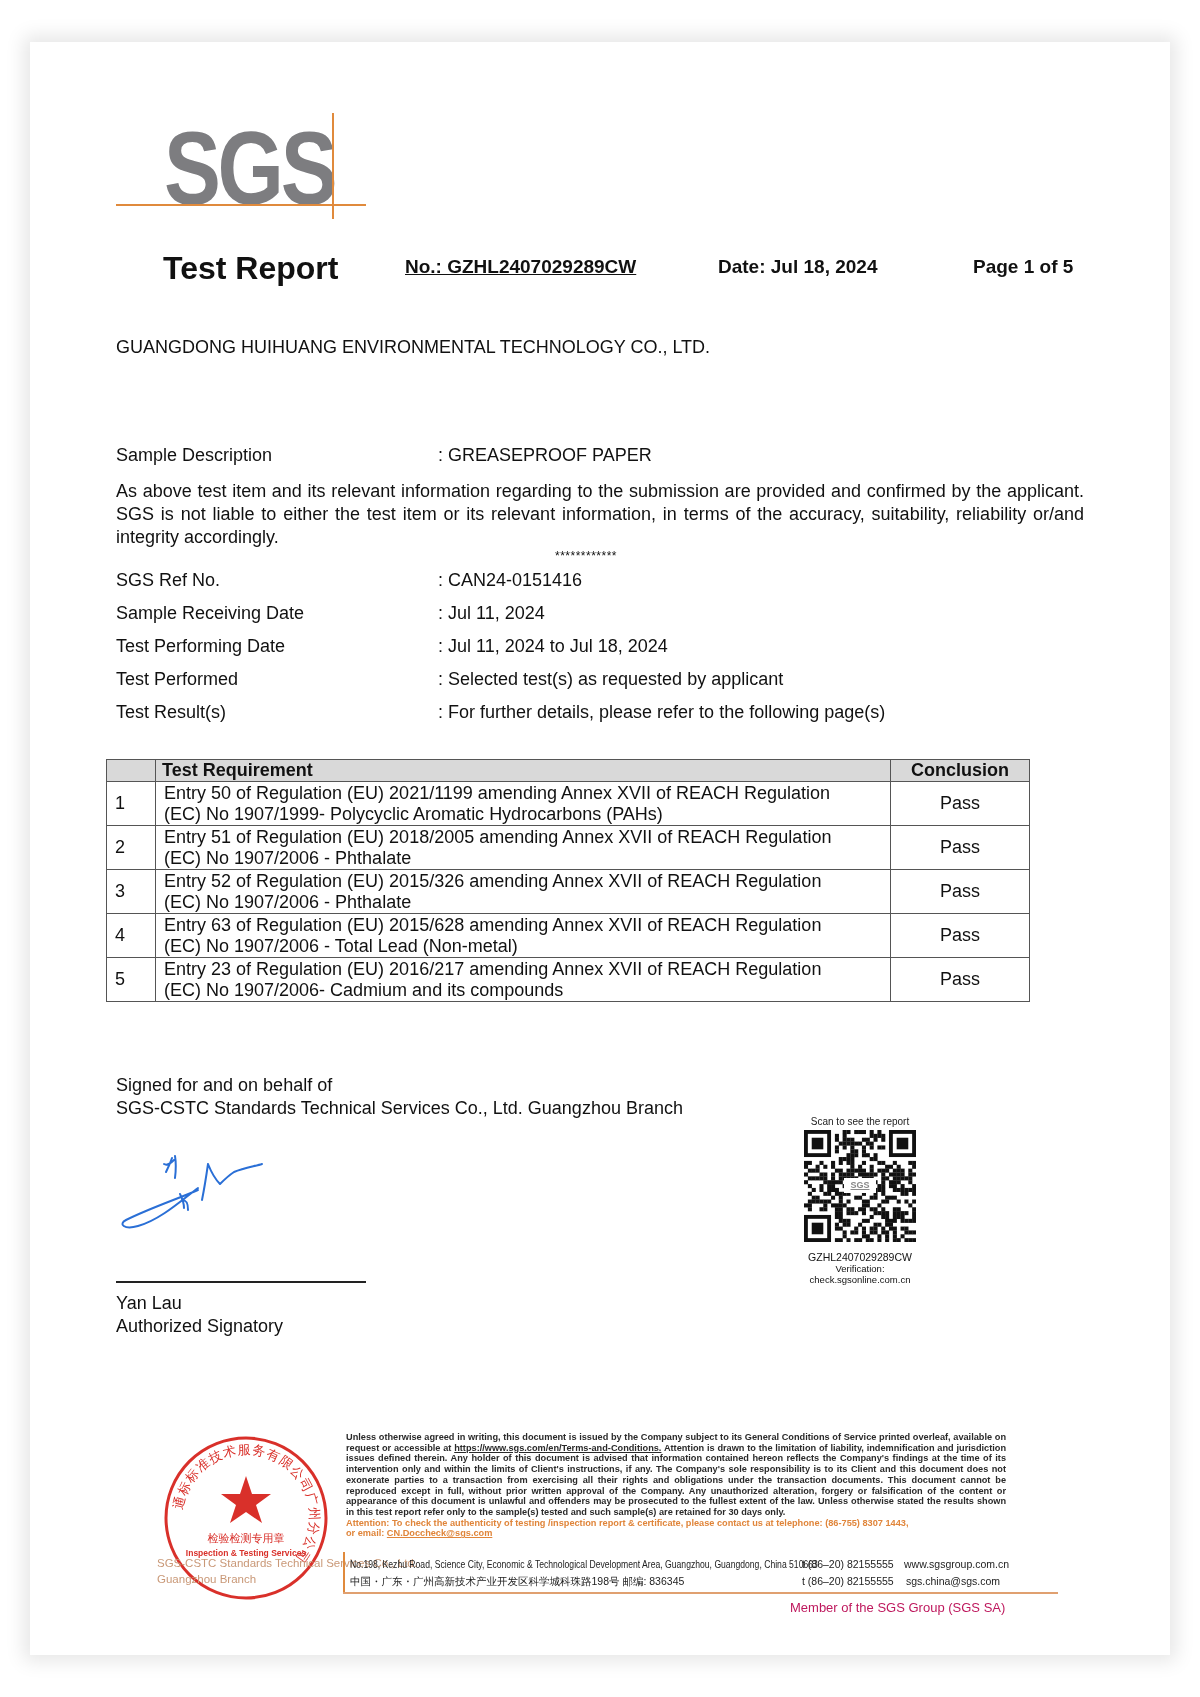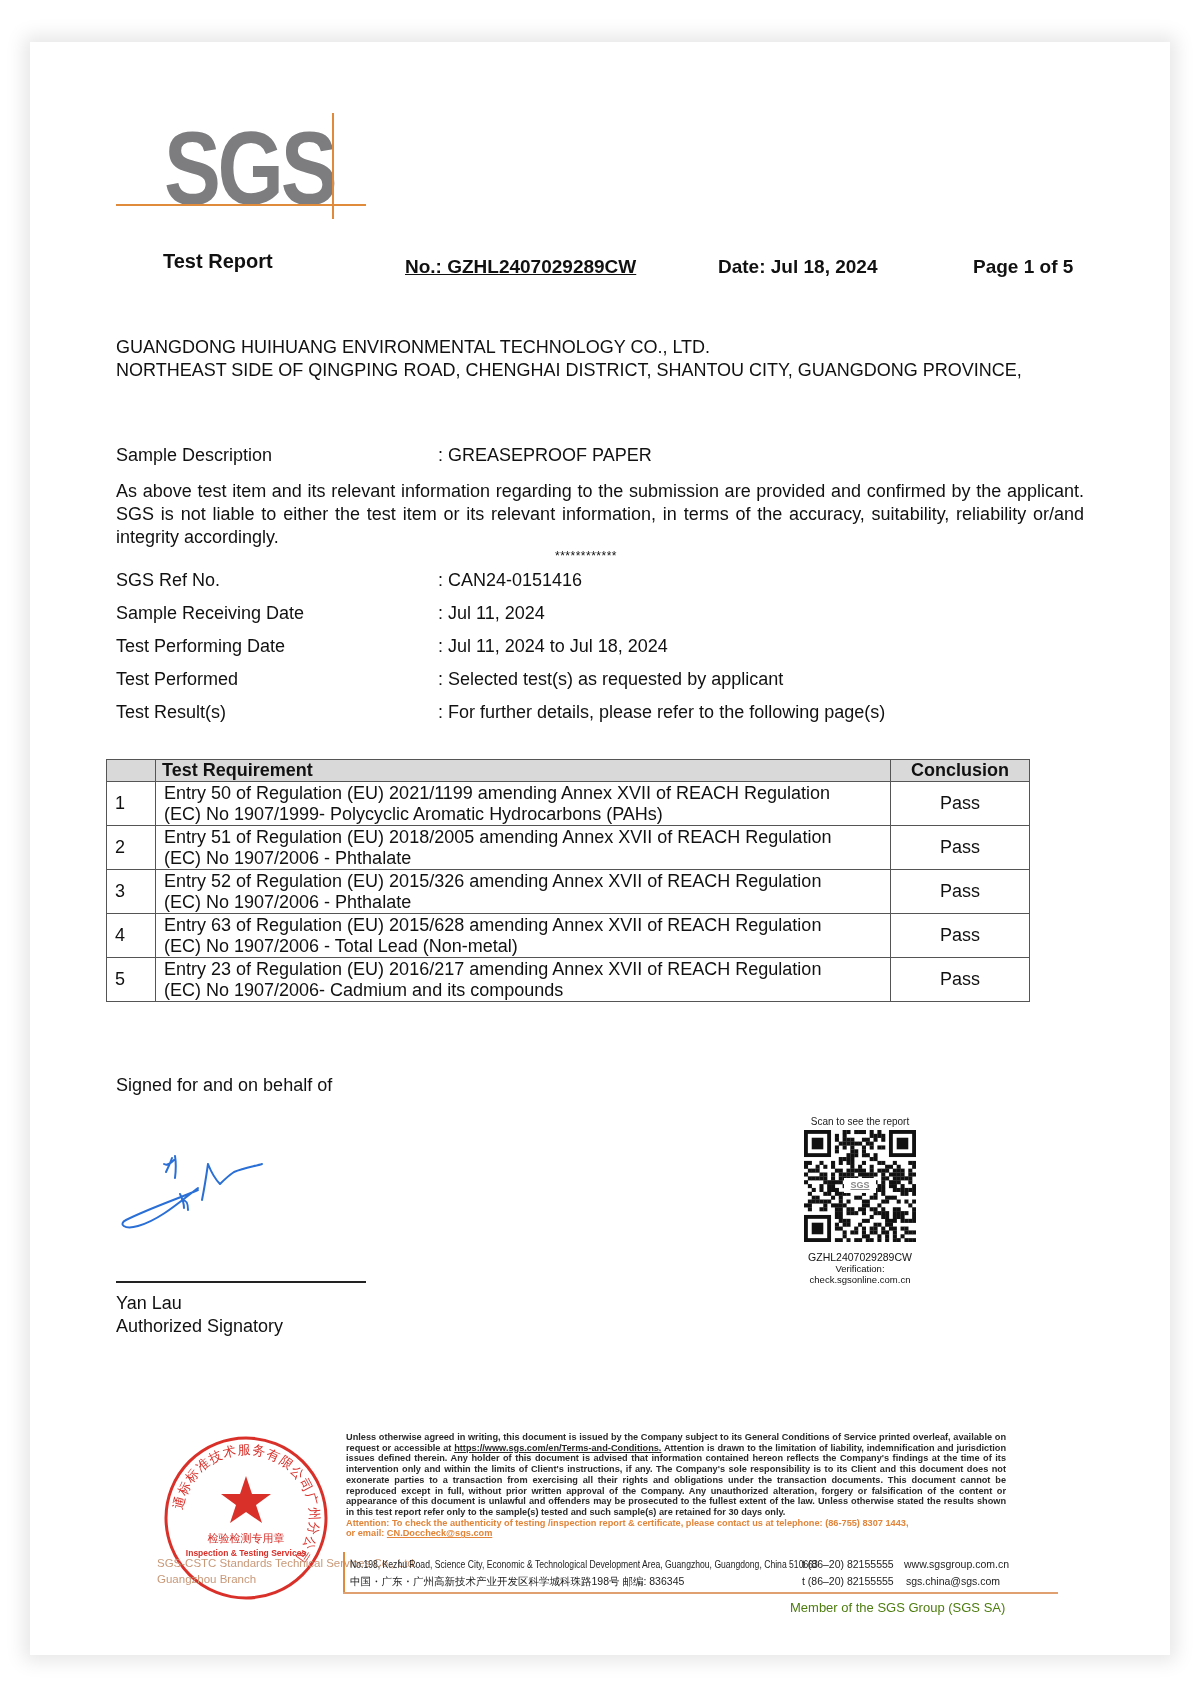--- a/index.html
+++ b/index.html
@@ -15,21 +15,21 @@
 
   
   .logo { left: 116px; top: 110px; width: 260px; height: 112px; }
   .logo-text {
     position: absolute; left: 48px; top: 8px; font-family: "Liberation Sans", sans-serif;
     font-weight: bold; font-size: 104px; letter-spacing: -4px; color: #7d7d80; line-height: 100px;
     transform: scaleX(0.82); transform-origin: left top;
   }
   .logo-hline { position: absolute; left: 0; top: 94px; width: 250px; height: 2px; background: #e08a3c; }
   .logo-vline { position: absolute; left: 216px; top: 3px; width: 2px; height: 106px; background: #e08a3c; }
-  .hdr-title { left: 163px; font-size: 20px; top: 250px; }
+  .hdr-title { left: 163px; font-size: 32px; top: 250px; }
   .hdr-no { left: 405px; font-size: 19px; top: 256px; text-decoration: underline; }
   .hdr-date { left: 718px; font-size: 19px; top: 256px; }
   .hdr-page { left: 973px; font-size: 19px; top: 256px; }
   .applicant { left: 116px; top: 336px; width: 1000px; }
   .applicant div { font-size: 18px; line-height: 22.5px; }
 
   .kv-label { left: 116px; font-size: 18px; }
   .kv-value { left: 438px; font-size: 18px; }
 
   .disclaimer-p { left: 116px; top: 480px; width: 968px; font-size: 18px; line-height: 23px; text-align: justify; }
@@ -58,41 +58,40 @@
 
   
   .stamp { left: 160px; top: 1432px; }
   .stamp-caption { left: 157px; top: 1555px; font-size: 11.5px; line-height: 16px; color: #c99877; }
   .legal { left: 346px; top: 1432px; width: 660px; font-size: 9.2px; line-height: 10.7px; font-weight: bold; color: #2a2a2a; text-align: justify; }
   .legal .u { text-decoration: underline; }
   .attn { color: #e0853a; }
   .addr-vline { left: 343px; top: 1552px; width: 2px; height: 40px; background: #e08a3c; }
   .addr-hline { left: 343px; top: 1592px; width: 715px; height: 2px; background: #e0a070; }
   .addr { font-size: 10.5px; line-height: 17px; color: #222; }
-  .member { left: 790px; top: 1600px; font-size: 13px; color: #4d7c0f; }
+  .member { left: 790px; top: 1600px; font-size: 13px; color: #be185d; }
 </style>
 </head>
 <body>
 
 <div class="paper"></div>
 
 <div class="abs logo">
   <div class="logo-text">SGS</div>
   <div class="logo-hline"></div>
   <div class="logo-vline"></div>
 </div>
 
 <div class="abs hdr-title" style="font-weight:bold">Test Report</div>
 <div class="abs hdr-no" style="font-weight:bold">No.: GZHL2407029289CW</div>
 <div class="abs hdr-date" style="font-weight:bold">Date:  Jul 18, 2024</div>
 <div class="abs hdr-page" style="font-weight:bold">Page 1 of 5</div>
 
 <div class="abs applicant">
   <div>GUANGDONG HUIHUANG ENVIRONMENTAL TECHNOLOGY CO., LTD.</div>
-  <div>NORTHEAST SIDE OF QINGPING ROAD, CHENGHAI DISTRICT, SHANTOU CITY, GUANGDONG PROVINCE,</div>
 </div>
 
 <div class="abs kv-label" style="top:445px">Sample Description</div>
 <div class="abs kv-value" style="top:445px">: GREASEPROOF PAPER</div>
 
 <div class="abs disclaimer-p">As above test item and its relevant information regarding to the submission are provided and confirmed by the applicant. SGS is not liable to either the test item or its relevant information, in terms of the accuracy, suitability, reliability or/and integrity accordingly.</div>
 <div class="abs stars">************</div>
 
 <div class="abs kv-label" style="top:570px">SGS Ref No.</div>
 <div class="abs kv-value" style="top:570px">: CAN24-0151416</div>
@@ -152,20 +151,21 @@
           <div>Entry 23 of Regulation (EU) 2016/217 amending Annex XVII of REACH Regulation</div>
           <div>(EC) No 1907/2006- Cadmium and its compounds</div>
         </td>
       <td class="concl">Pass</td>
     </tr>
   </tbody>
 </table>
 
 <div class="abs signed">
   <div>Signed for and on behalf of</div>
+  <div>SGS-CSTC Standards Technical Services Co., Ltd. Guangzhou Branch</div>
 </div>
 
 <div class="abs qr-wrap">
   <div class="qr-cap">Scan to see the report</div>
   <div class="qr-box">
     <svg id="qr-svg" width="112" height="112" viewBox="0 0 112 112">
         <rect x="38.62068965517241" y="0" width="4.062068965517241" height="4.062068965517241" fill="#111"></rect>
         <rect x="42.48275862068966" y="0" width="4.062068965517241" height="4.062068965517241" fill="#111"></rect>
         <rect x="50.20689655172414" y="0" width="4.062068965517241" height="4.062068965517241" fill="#111"></rect>
         <rect x="54.06896551724138" y="0" width="4.062068965517241" height="4.062068965517241" fill="#111"></rect>

